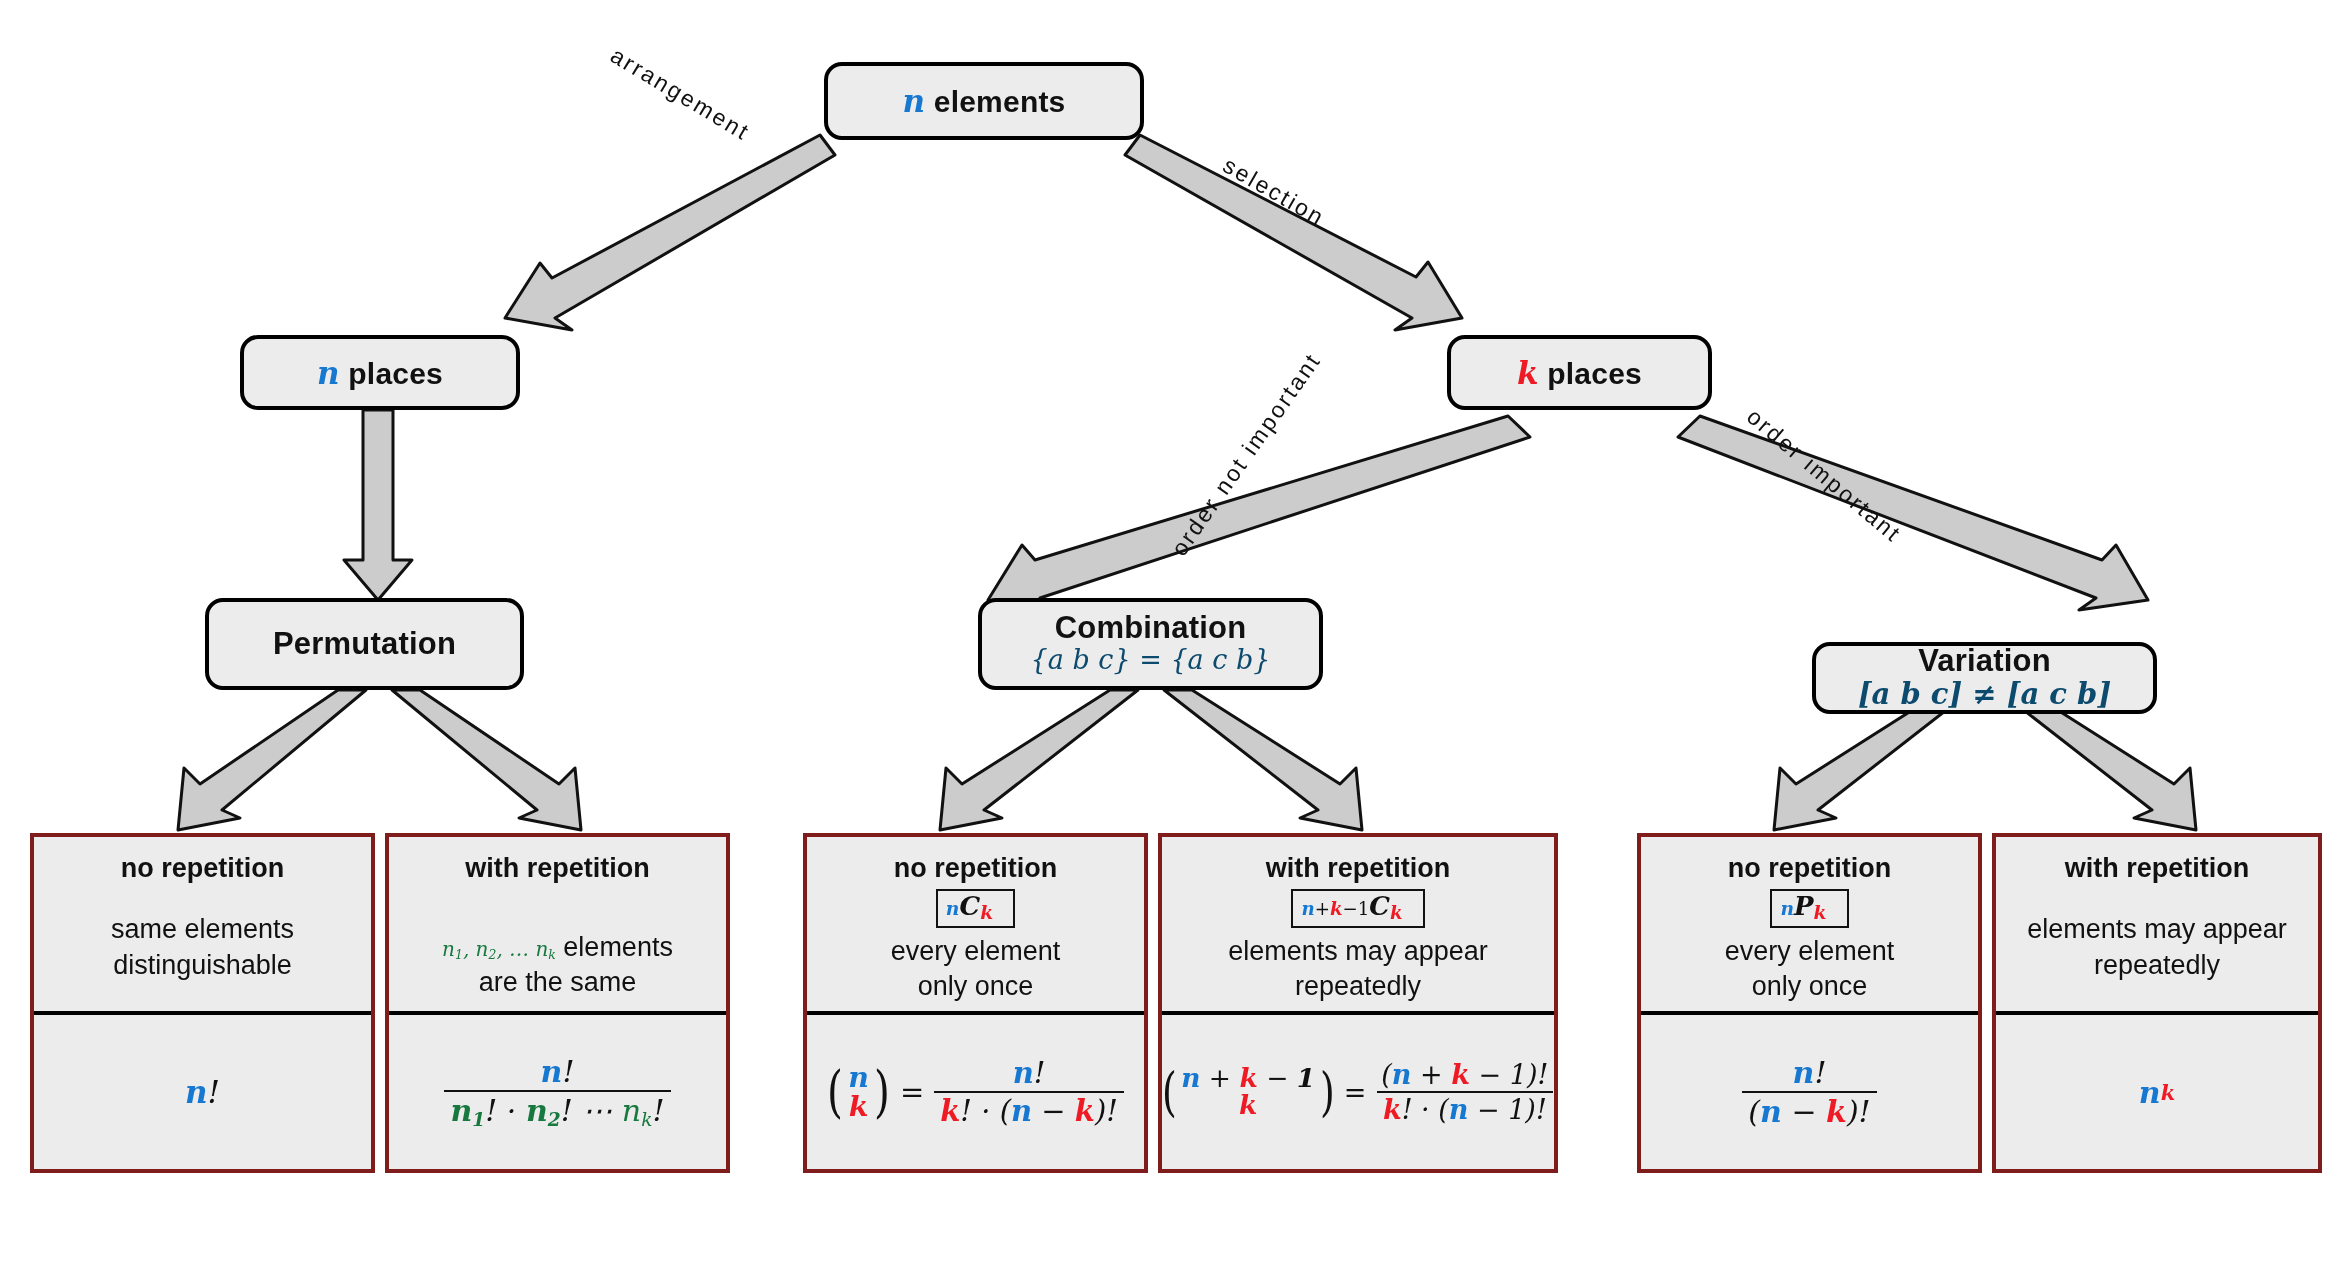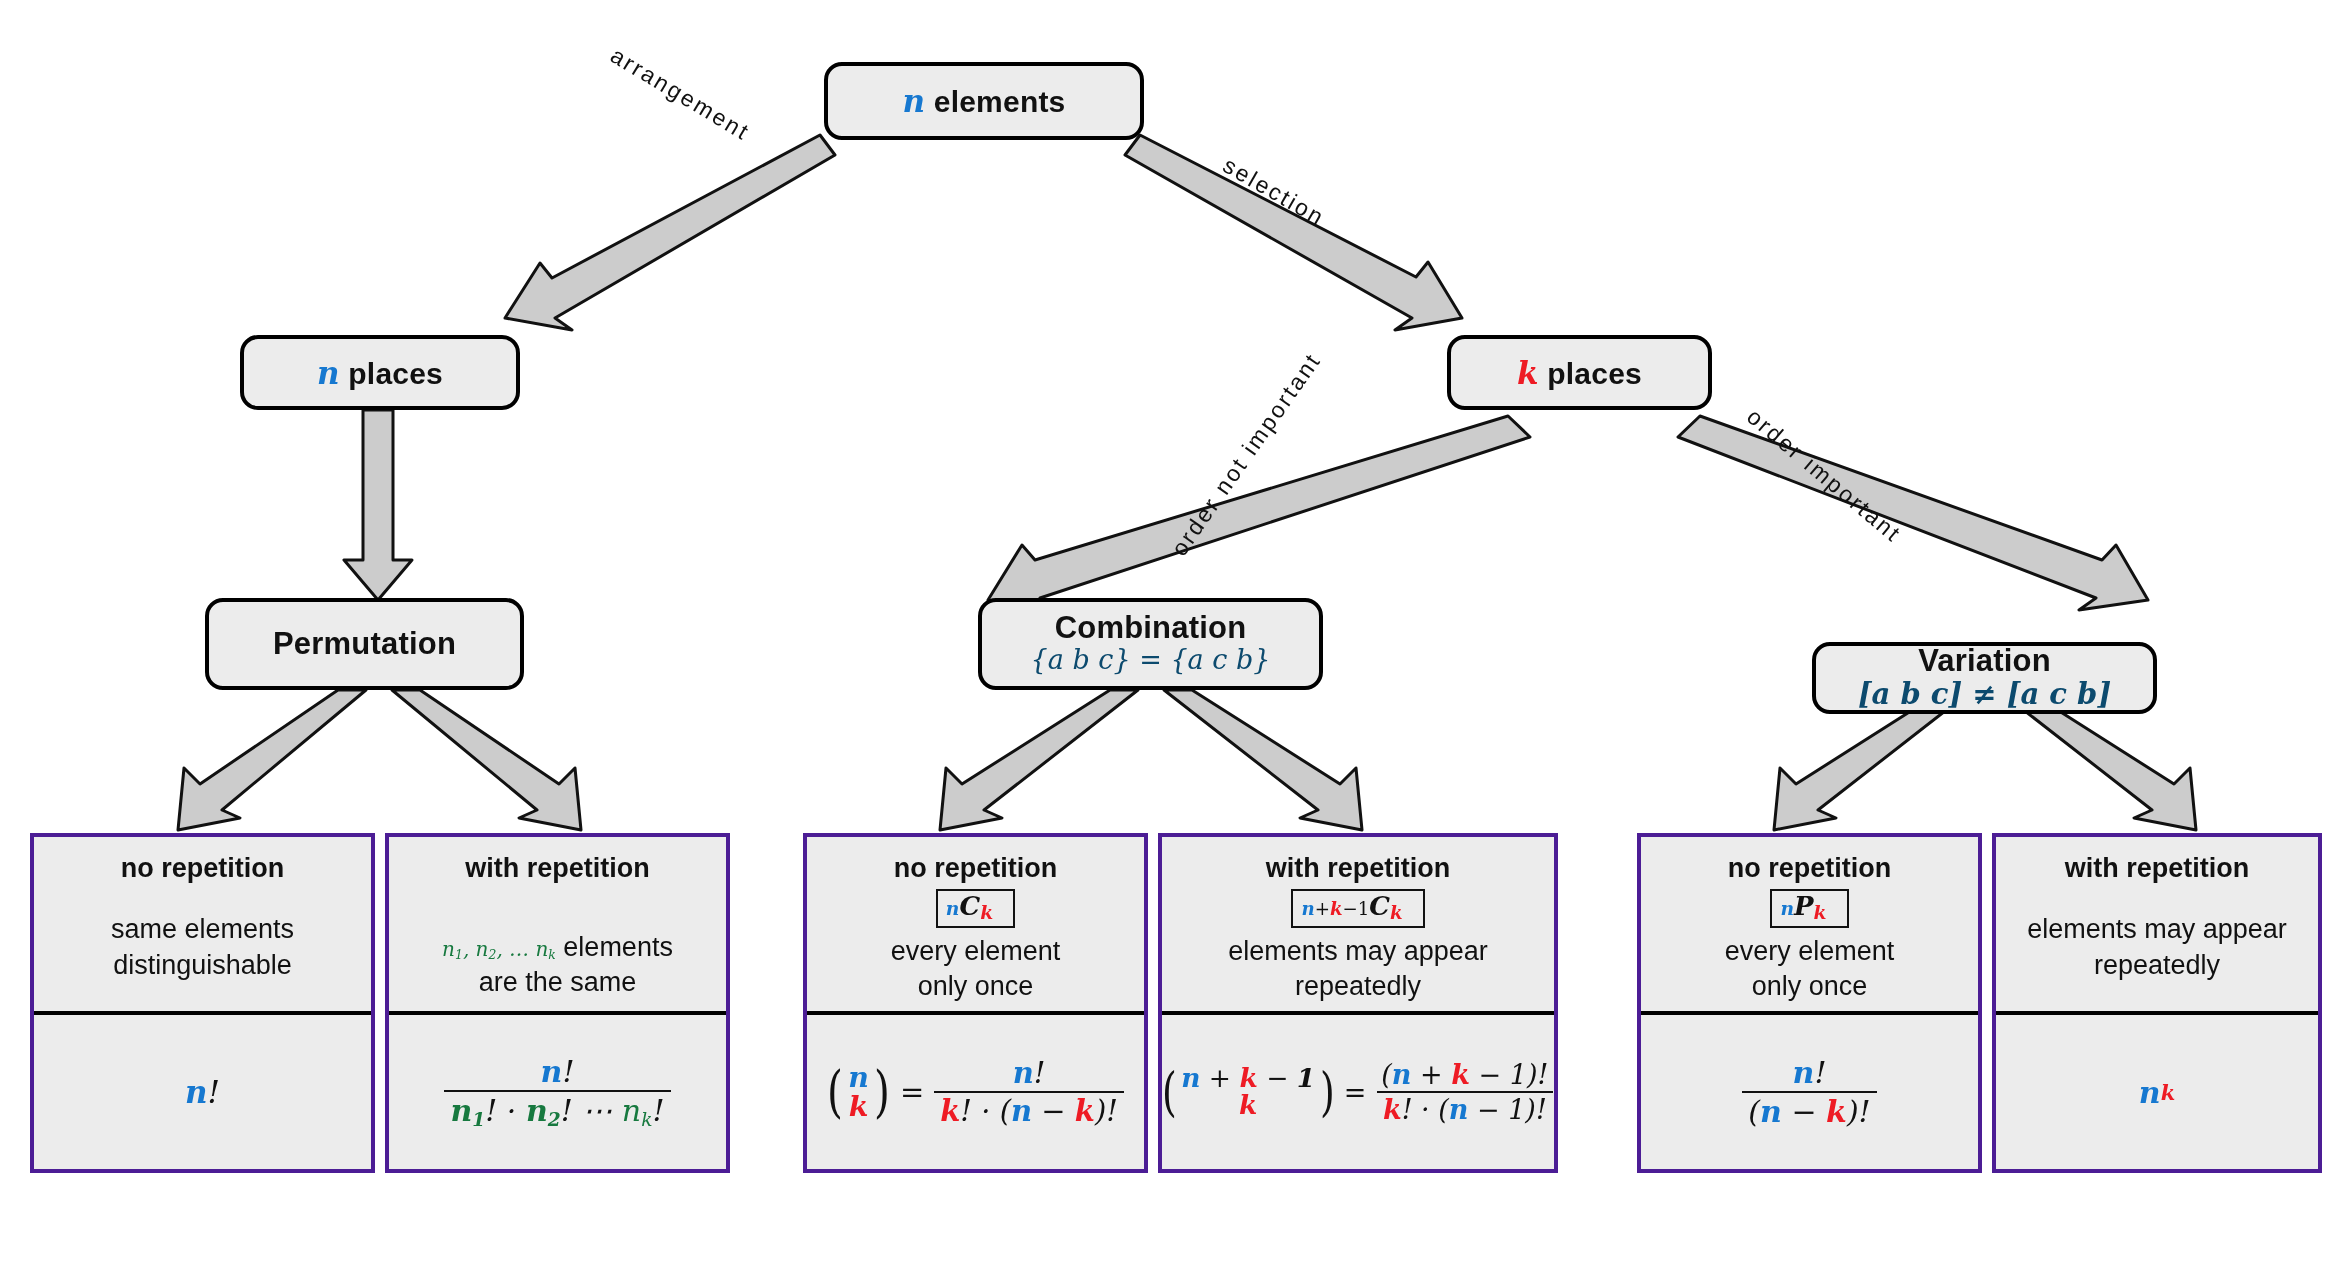--- a/index.html
+++ b/index.html
@@ -30,21 +30,21 @@
     font-family:"DejaVu Serif",serif;
     font-style:italic;
     color:#0c4a6e;
     white-space:nowrap;
   }
 
   
   .leaf{
     position:absolute;
     background:#ececec;
-    border:4px solid #4c1d95;
+    border:4px solid #7f1d1d;
     box-sizing:border-box;
     display:flex;
     flex-direction:column;
     z-index:5;
   }
   .leaf .cell-top{
     flex:0 0 auto;
     height:178px;
     border-bottom:4px solid #000;
     display:flex;

